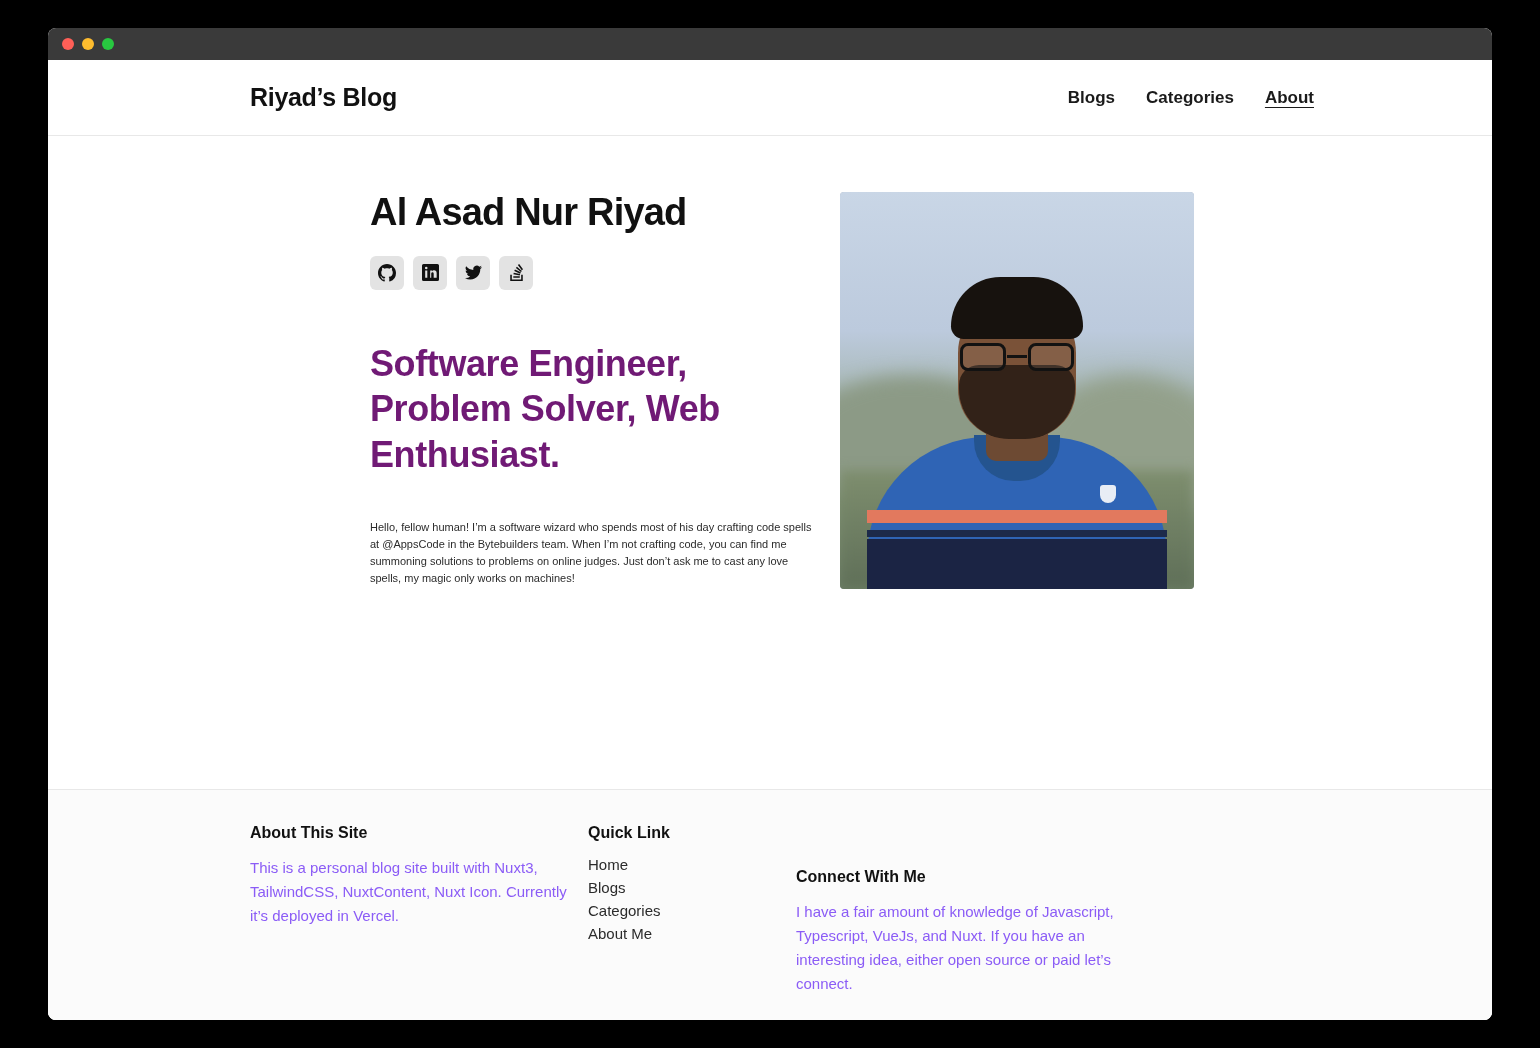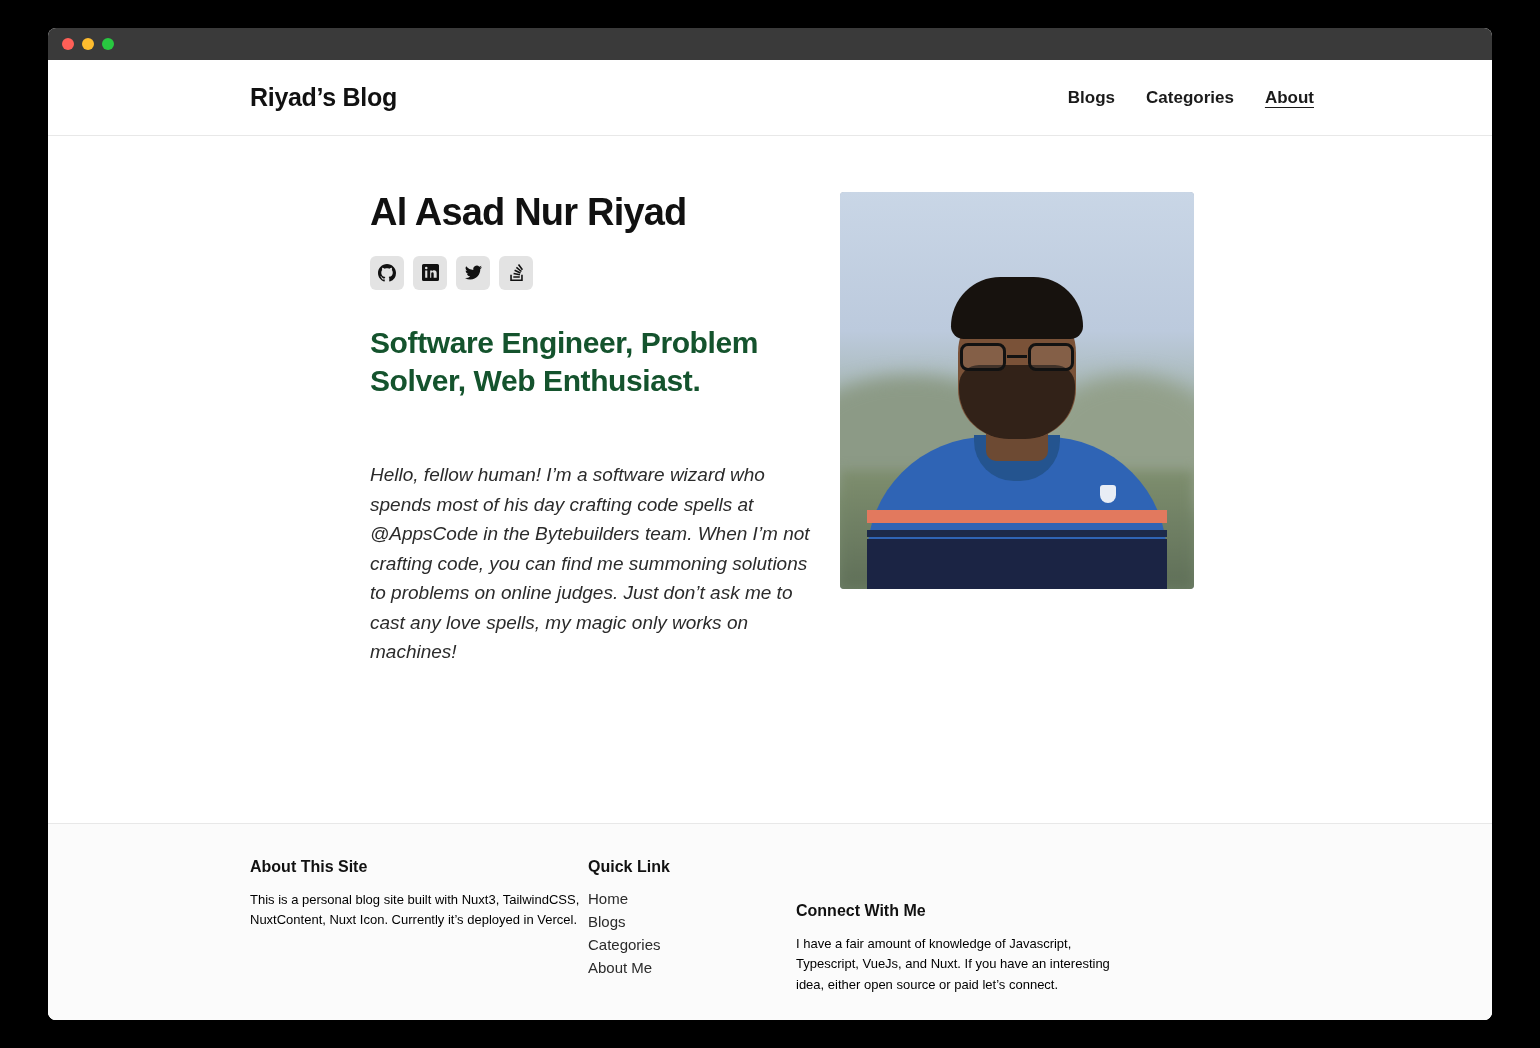--- a/index.html
+++ b/index.html
@@ -110,35 +110,34 @@
     background: #e3e3e3;
     border-radius: 6px;
     display: flex;
     align-items: center;
     justify-content: center;
     cursor: pointer;
   }
   .social svg { display: block; }
 
   h2.tagline {
-    margin-top: 34px;
-    font-size: 30px;
-    font-weight: bold;
-    color: #14532d;
+    margin-top: 51px;
+    font-size: 36px;
+    font-weight: bold;
+    color: #701a75;
     line-height: 1.26;
     letter-spacing: -0.4px;
     max-width: 420px;
   }
   p.bio {
-    margin-top: 61px;
-    font-size: 19px;
+    margin-top: 42px;
+    font-size: 11px;
     line-height: 1.55;
     color: #2b2b2b;
     max-width: 452px;
-    font-style: italic;
   }
 
   .photo-wrap {
     width: 354px;
     height: 397px;
     margin-top: 4px;
     border-radius: 4px;
     overflow: hidden;
     position: relative;
     background: #aab6c4;
@@ -219,23 +218,23 @@
   .col-about { width: 330px; }
   .col-quick { width: 200px; }
   .col-connect { width: 330px; margin-top: 44px; }
   .col-title {
     font-size: 16px;
     font-weight: bold;
     color: #111;
     margin-bottom: 14px;
   }
   .col-text {
-    font-size: 13px;
+    font-size: 15px;
     line-height: 1.6;
-    color: #000000;
+    color: #8b5cf6;
   }
   .quick-links { list-style: none; }
   .quick-links li { margin-bottom: 5px; }
   .quick-links a {
     font-size: 15px;
     color: #2b2b2b;
     text-decoration: none;
   }
   .mail-btn {
     display: block;

